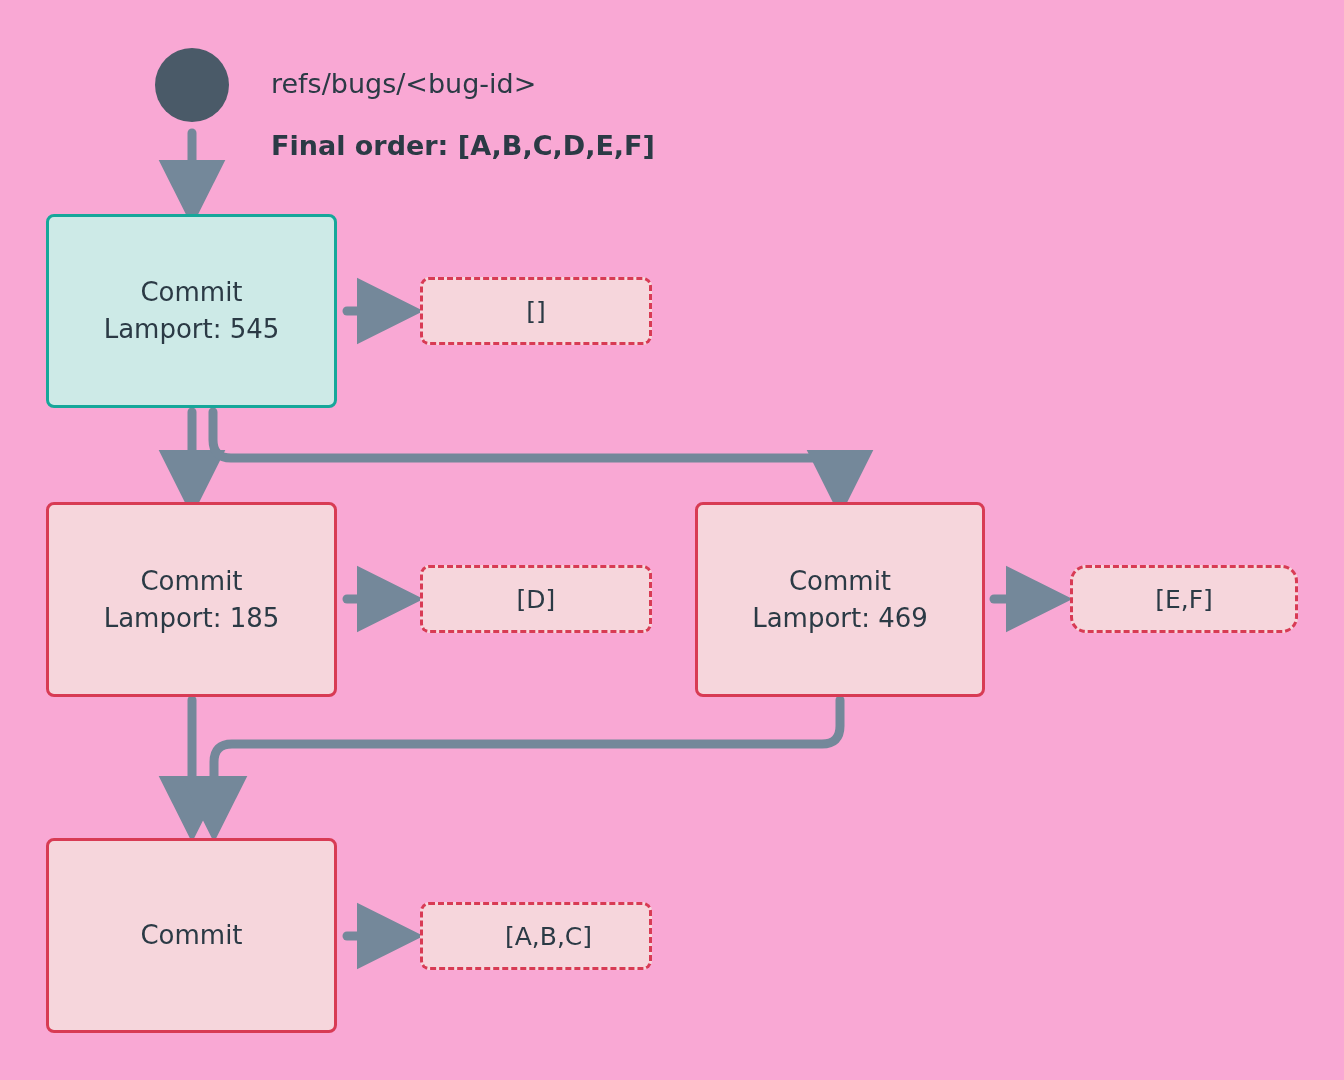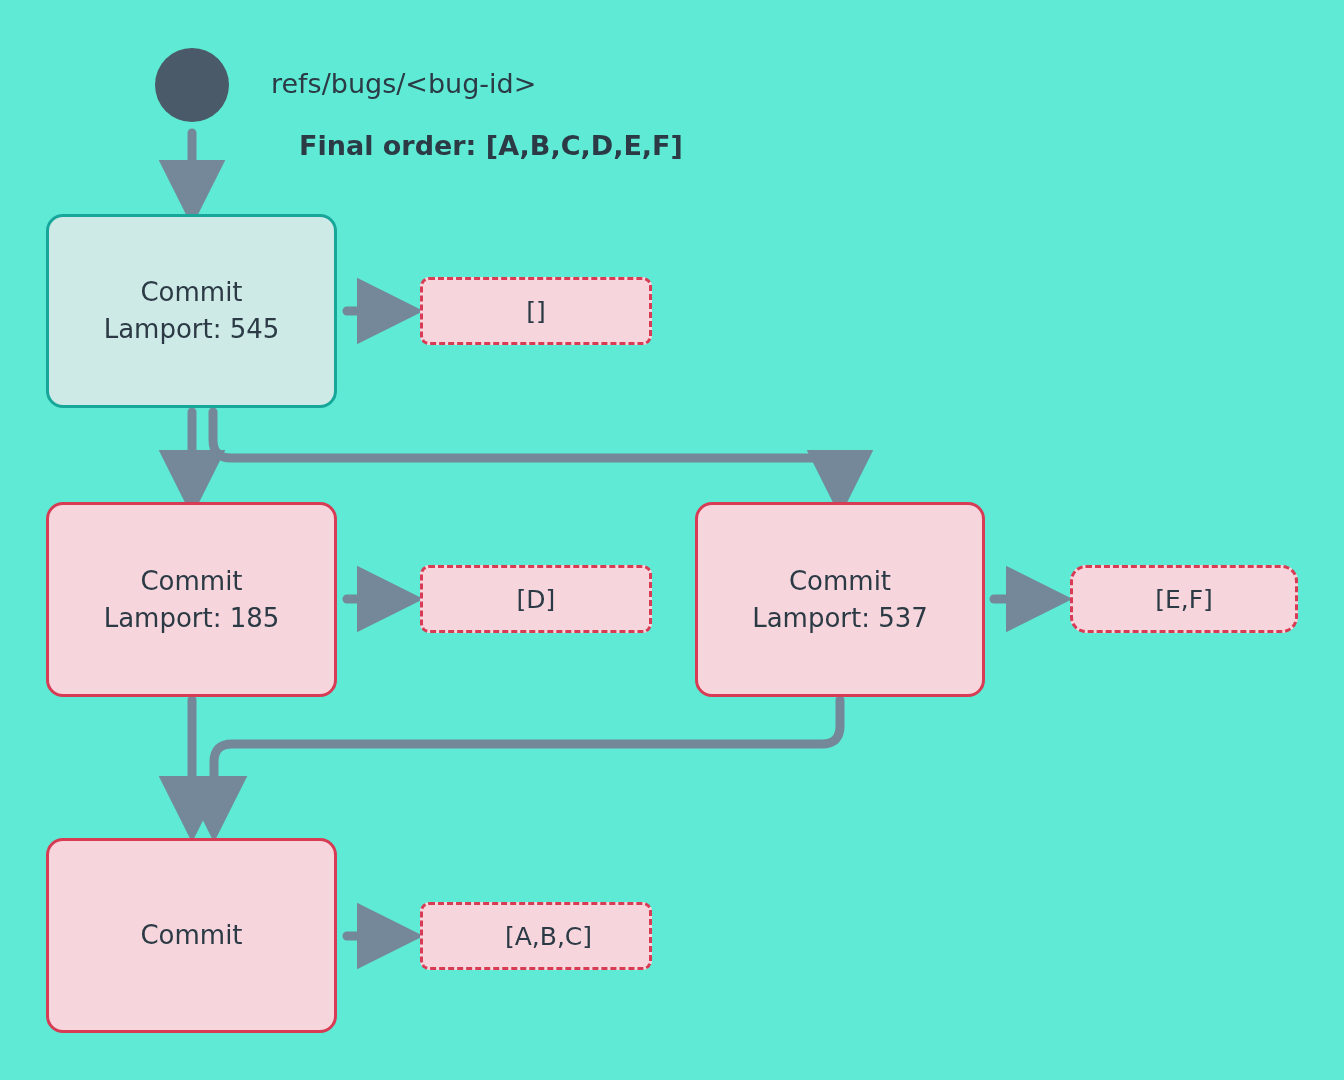--- a/index.html
+++ b/index.html
@@ -7,39 +7,39 @@
     padding: 0;
     background: #eff3f6;
   }
   body {
     font-family: "DejaVu Sans", sans-serif;
   }
   #stage {
     position: relative;
     width: 1344px;
     height: 1080px;
-    background: #5eead4;
+    background: #f9a8d4;
     overflow: hidden;
   }
   #edges {
     position: absolute;
     left: 0;
     top: 0;
     width: 1344px;
     height: 1080px;
     pointer-events: none;
   }
   .node {
     position: absolute;
     box-sizing: border-box;
     display: flex;
     flex-direction: column;
     align-items: center;
     justify-content: center;
-    border-radius: 17px;
+    border-radius: 8px;
     line-height: 1.42;
     font-size: 26px;
     color: #2b3a45;
     text-align: center;
   }
   .node.commit {
     border: 3px solid #d83b54;
     background: #f6d6dc;
   }
   .node.commit.head {
@@ -72,21 +72,20 @@
     position: absolute;
     white-space: nowrap;
     color: #2b3a45;
   }
   .caption.ref {
     font-size: 27px;
   }
   .caption.final {
     font-size: 27px;
     font-weight: bold;
-    margin-left: 28px;
   }
 </style>
 </head>
 <body>
 
 <div id="stage">
 
   <svg id="edges" viewBox="0 0 1344 1080">
     <defs>
       <marker id="ah" markerWidth="9" markerHeight="9" refX="4.6" refY="4.5" orient="auto" markerUnits="strokeWidth">
@@ -129,21 +128,21 @@
     <span class="ln">Commit</span>
     <span class="ln">Lamport: 185</span>
   </div>
 
   <div class="oplist" style="left:420px; top:565px; width:232px; height:68px;">
     <span>[D]</span>
   </div>
 
   <div class="node commit" style="left:695px; top:502px; width:290px; height:195px;">
     <span class="ln">Commit</span>
-    <span class="ln">Lamport: 537</span>
+    <span class="ln">Lamport: 469</span>
   </div>
 
   <div class="oplist" style="left:1070px; top:565px; width:228px; height:68px;border-radius:16px;">
     <span>[E,F]</span>
   </div>
 
   <div class="node commit" style="left:46px; top:838px; width:291px; height:195px;">
     <span class="ln">Commit</span>
   </div>
 

